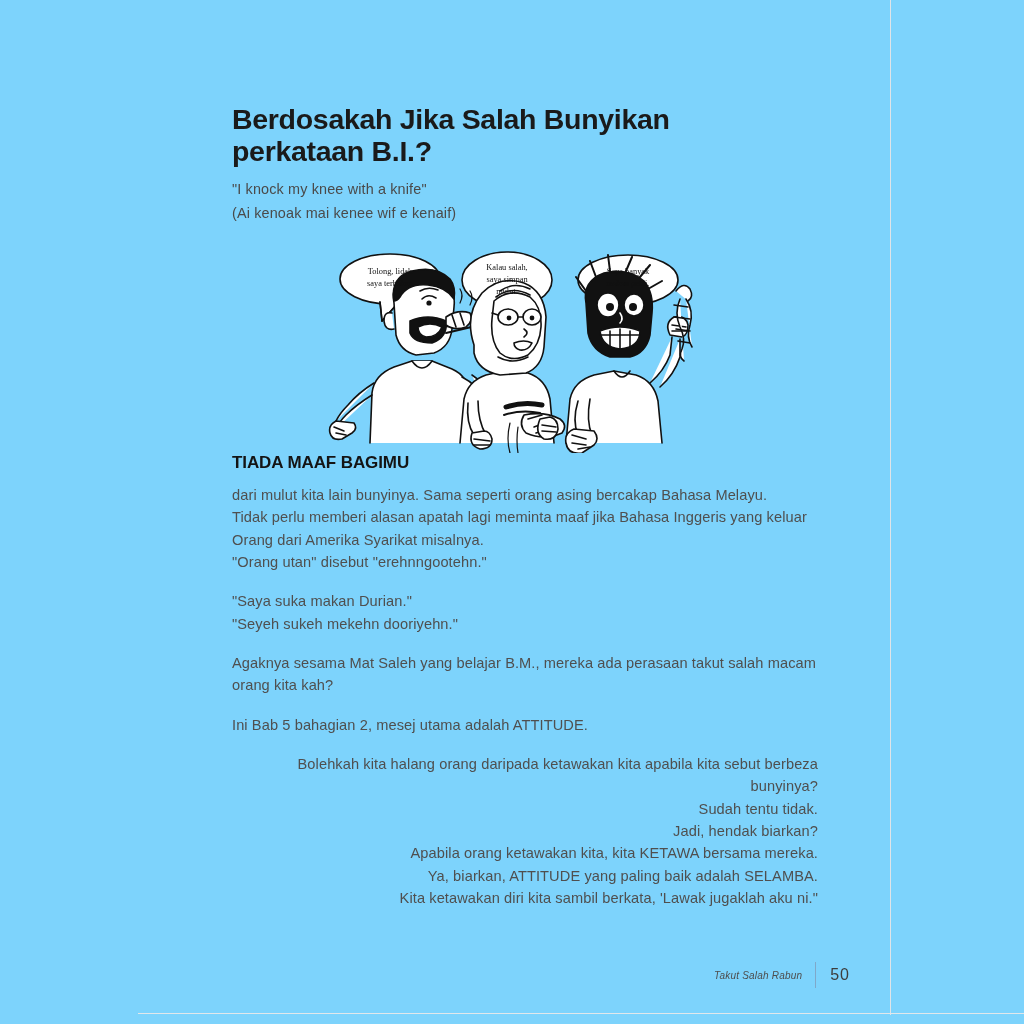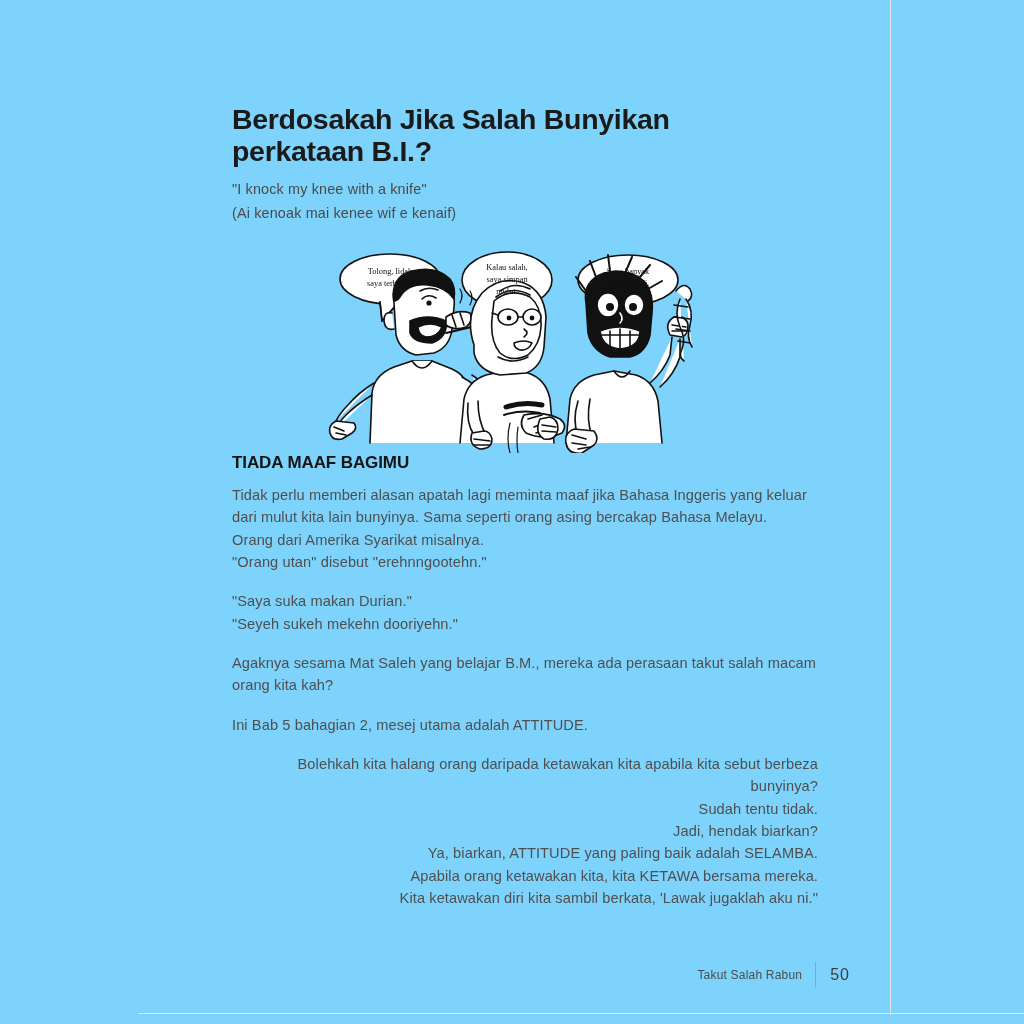--- a/index.html
+++ b/index.html
@@ -103,24 +103,25 @@
     left: 600px;
     top: 960px;
     width: 250px;
     height: 30px;
     display: flex;
     align-items: center;
     justify-content: flex-end;
     gap: 0px;
   }
   .footer-title {
-    font-size: 12px;
+    font-size: 10px;
     color: #4d4d4d;
     letter-spacing: 0.2px;
     padding-right: 13px;
+    font-style: italic;
   }
   .footer-rule {
     width: 1px;
     height: 26px;
     background: #7fa8c9;
   }
   .footer-page {
     font-size: 16px;
     color: #3d3d3d;
     padding-left: 14px;
@@ -286,22 +287,22 @@
 
           <text x="300" y="31">Saya banyak</text>
           <text x="300" y="43">makan petai.</text>
         </g>
       </svg>
     </div>
 
     <h2 class="section-heading">TIADA MAAF BAGIMU</h2>
 
     <p class="para">
+      <span class="ln">dari mulut kita lain bunyinya. Sama seperti orang asing bercakap Bahasa Melayu.</span>
       <span class="ln">Tidak perlu memberi alasan apatah lagi meminta maaf jika Bahasa Inggeris yang keluar</span>
-      <span class="ln">dari mulut kita lain bunyinya. Sama seperti orang asing bercakap Bahasa Melayu.</span>
       <span class="ln">Orang dari Amerika Syarikat misalnya.</span>
       <span class="ln">"Orang utan" disebut "erehnngootehn."</span>
     </p>
 
     <p class="para">
       <span class="ln">"Saya suka makan Durian."</span>
       <span class="ln">"Seyeh sukeh mekehn dooriyehn."</span>
     </p>
 
     <p class="para">
@@ -311,22 +312,22 @@
 
     <p class="para">
       <span class="ln">Ini Bab 5 bahagian 2, mesej utama adalah ATTITUDE.</span>
     </p>
 
     <p class="para">
       <span class="ln">Bolehkah kita halang orang daripada ketawakan kita apabila kita sebut berbeza</span>
       <span class="ln">bunyinya?</span>
       <span class="ln">Sudah tentu tidak.</span>
       <span class="ln">Jadi, hendak biarkan?</span>
+      <span class="ln">Apabila orang ketawakan kita, kita KETAWA bersama mereka.</span>
       <span class="ln">Ya, biarkan, ATTITUDE yang paling baik adalah SELAMBA.</span>
-      <span class="ln">Apabila orang ketawakan kita, kita KETAWA bersama mereka.</span>
       <span class="ln">Kita ketawakan diri kita sambil berkata, 'Lawak jugaklah aku ni."</span>
     </p>
 
   </div>
 
   <div class="footer">
     <div class="footer-title">Takut Salah Rabun</div>
     <div class="footer-rule" style="background: rgb(127, 168, 201);"></div>
     <div class="footer-page">50</div>
   </div>

